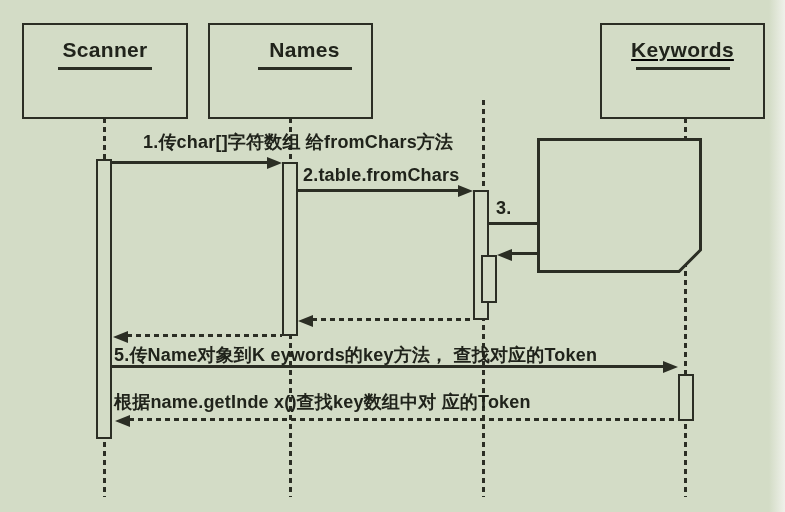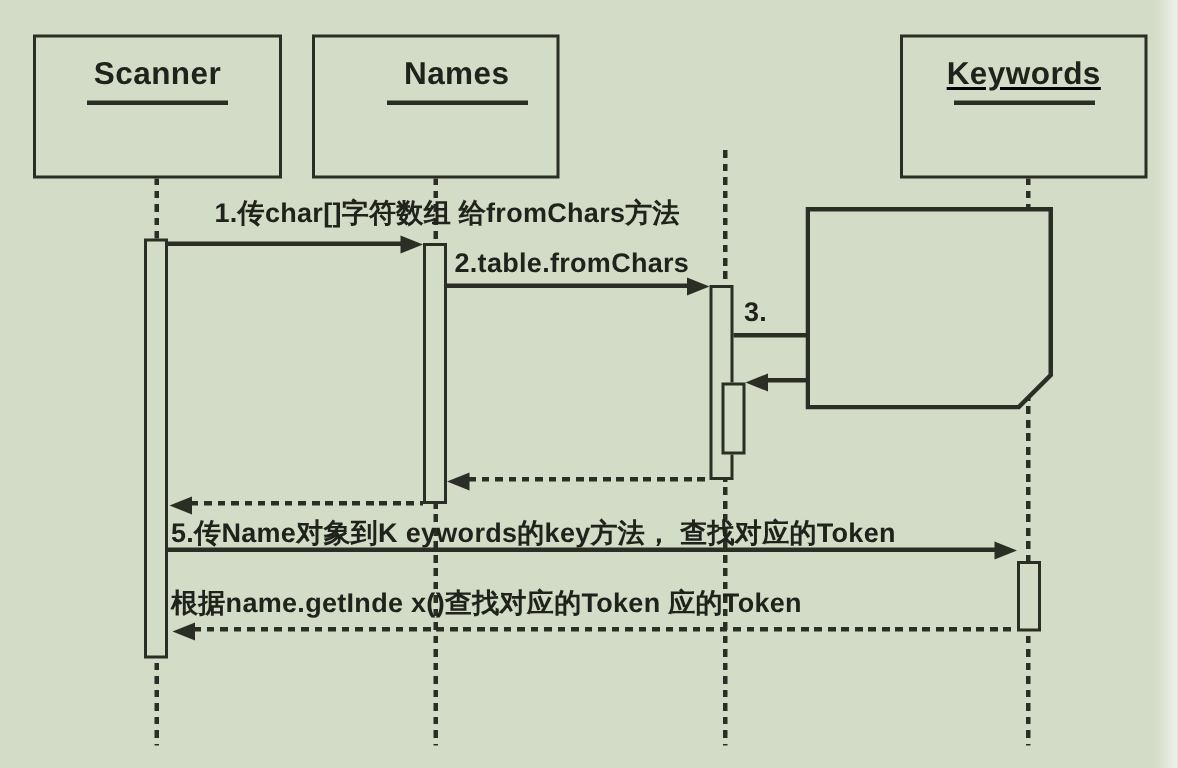--- a/index.html
+++ b/index.html
@@ -136,21 +136,21 @@
   <div class="hline dash" style="left:312px;top:318px;width:161px;"></div>
   <div class="head-l" style="left:298px;top:314.5px;"></div>
 
   <div class="hline dash" style="left:127px;top:334px;width:155px;"></div>
   <div class="head-l" style="left:113px;top:330.5px;"></div>
 
   <div class="msg-label" style="left:114px;top:343px;">5.传Name对象到K eywords的key方法， 查找对应的Token</div>
   <div class="hline" style="left:112px;top:365px;width:552px;"></div>
   <div class="head-r" style="left:663px;top:360.5px;"></div>
 
-  <div class="msg-label" style="left:114px;top:390px;">根据name.getInde x()查找对应的Token 应的Token</div>
+  <div class="msg-label" style="left:114px;top:390px;">根据name.getInde x()查找key数组中对 应的Token</div>
   <div class="hline dash" style="left:129px;top:418px;width:549px;"></div>
   <div class="head-l" style="left:115px;top:414.5px;"></div>
 
   <div class="note">
     <svg width="165" height="135" viewBox="0 0 165 135">
       <path d="M1.5,1.5 L163.5,1.5 L163.5,112 L142,133.5 L1.5,133.5 Z" style="fill:var(--background);stroke:var(--line);stroke-width:3;"></path>
     </svg>
   </div>
 
   <div class="edge-strip"></div>

